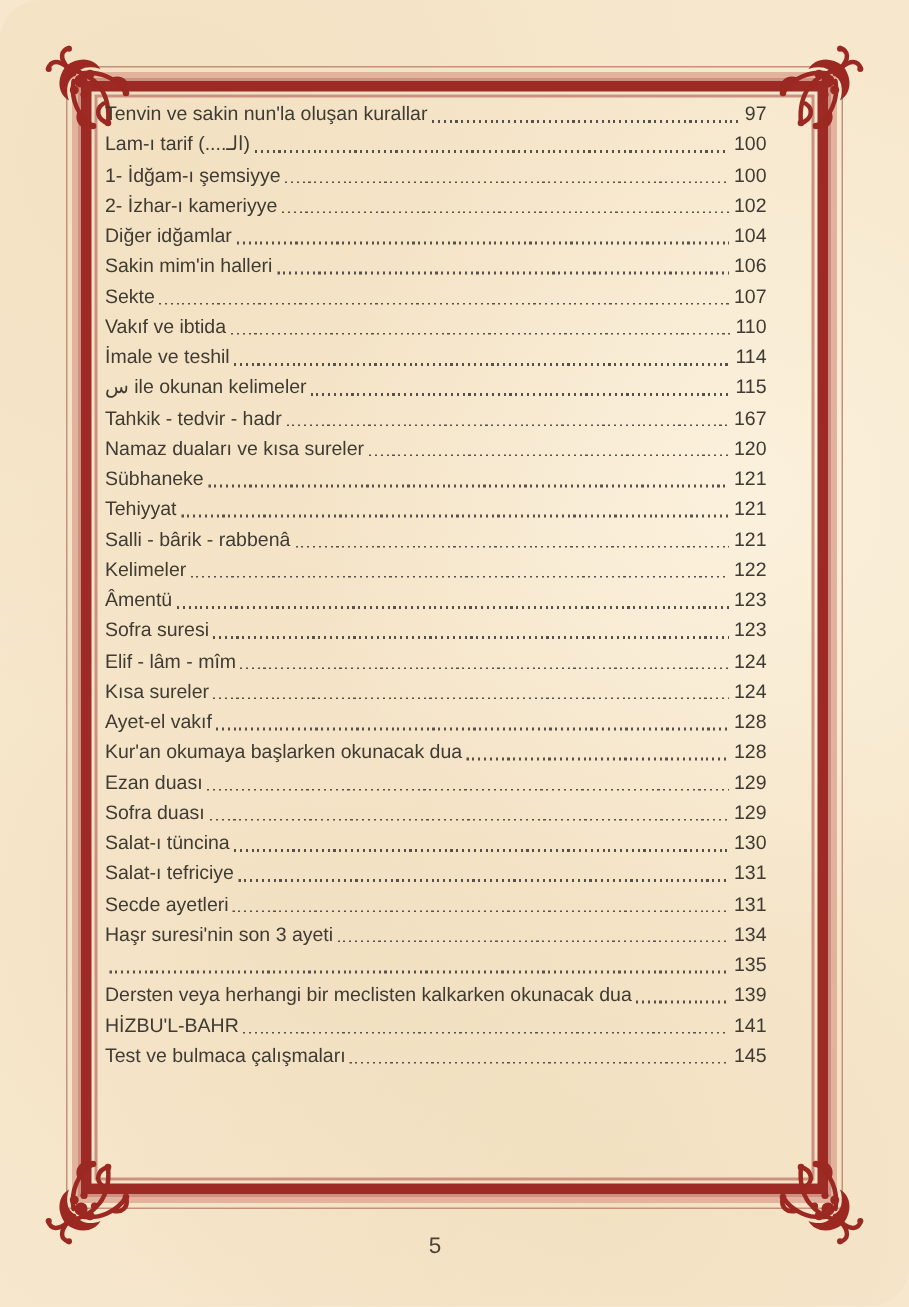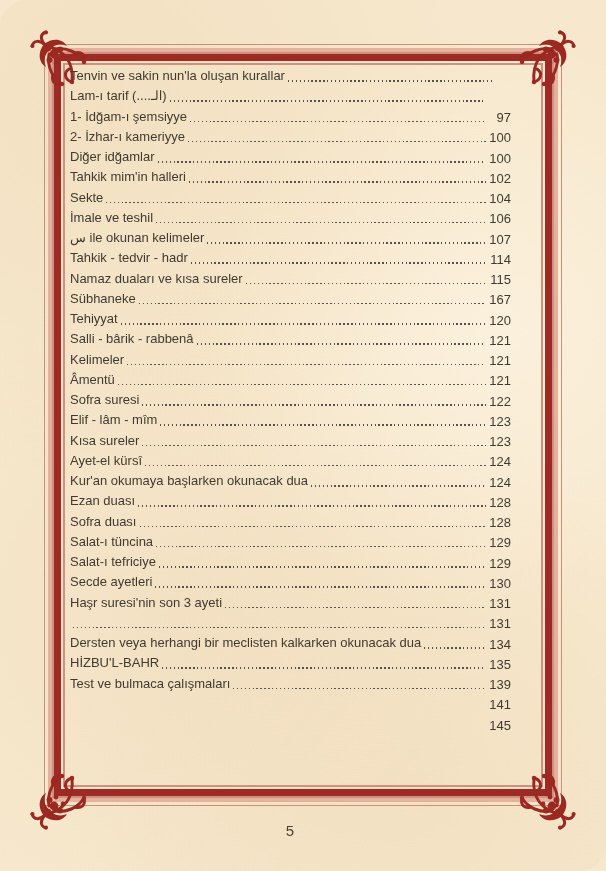--- a/index.html
+++ b/index.html
@@ -51,21 +51,21 @@
     flex:1 1 auto;
     position:relative;
     margin:0 2px;
     min-width:8px;
   }
   .row .dots::after{
     content:"";
     position:absolute;left:1px;right:1px;bottom:4.6px;height:1.5px;
     background:repeating-linear-gradient(to right,#56514a 0 1.4px,transparent 1.4px 3.9px);
   }
-  .row .page{flex:0 0 auto;margin-top:42px;}
+  .row .page{flex:0 0 auto;}
   
   .folio{
     position:absolute;left:0;top:822px;width:580px;
     text-align:center;
     font-size:15px;
     color:#4b4237;
   }
 </style>
 </head>
 <body>
@@ -206,30 +206,35 @@
       <span class="label">2- İzhar-ı kameriyye</span>
       <span class="dots"></span>
       <span class="page">102</span>
     </div>
       <div class="row">
       <span class="label">Diğer idğamlar</span>
       <span class="dots"></span>
       <span class="page">104</span>
     </div>
       <div class="row">
-      <span class="label">Tahkik mim'in halleri</span>
+      <span class="label">Sakin mim'in halleri</span>
       <span class="dots"></span>
       <span class="page">106</span>
     </div>
       <div class="row">
       <span class="label">Sekte</span>
       <span class="dots"></span>
       <span class="page">107</span>
     </div>
       <div class="row">
+      <span class="label">Vakıf ve ibtida</span>
+      <span class="dots"></span>
+      <span class="page">110</span>
+    </div>
+      <div class="row">
       <span class="label">İmale ve teshil</span>
       <span class="dots"></span>
       <span class="page">114</span>
     </div>
       <div class="row">
       <span class="label">س ile okunan kelimeler</span>
       <span class="dots"></span>
       <span class="page">115</span>
     </div>
       <div class="row">
@@ -276,21 +281,21 @@
       <span class="label">Elif - lâm - mîm</span>
       <span class="dots"></span>
       <span class="page">124</span>
     </div>
       <div class="row">
       <span class="label">Kısa sureler</span>
       <span class="dots"></span>
       <span class="page">124</span>
     </div>
       <div class="row">
-      <span class="label">Ayet-el kürsî</span>
+      <span class="label">Ayet-el vakıf</span>
       <span class="dots"></span>
       <span class="page">128</span>
     </div>
       <div class="row">
       <span class="label">Kur'an okumaya başlarken okunacak dua</span>
       <span class="dots"></span>
       <span class="page">128</span>
     </div>
       <div class="row">
       <span class="label">Ezan duası</span>

